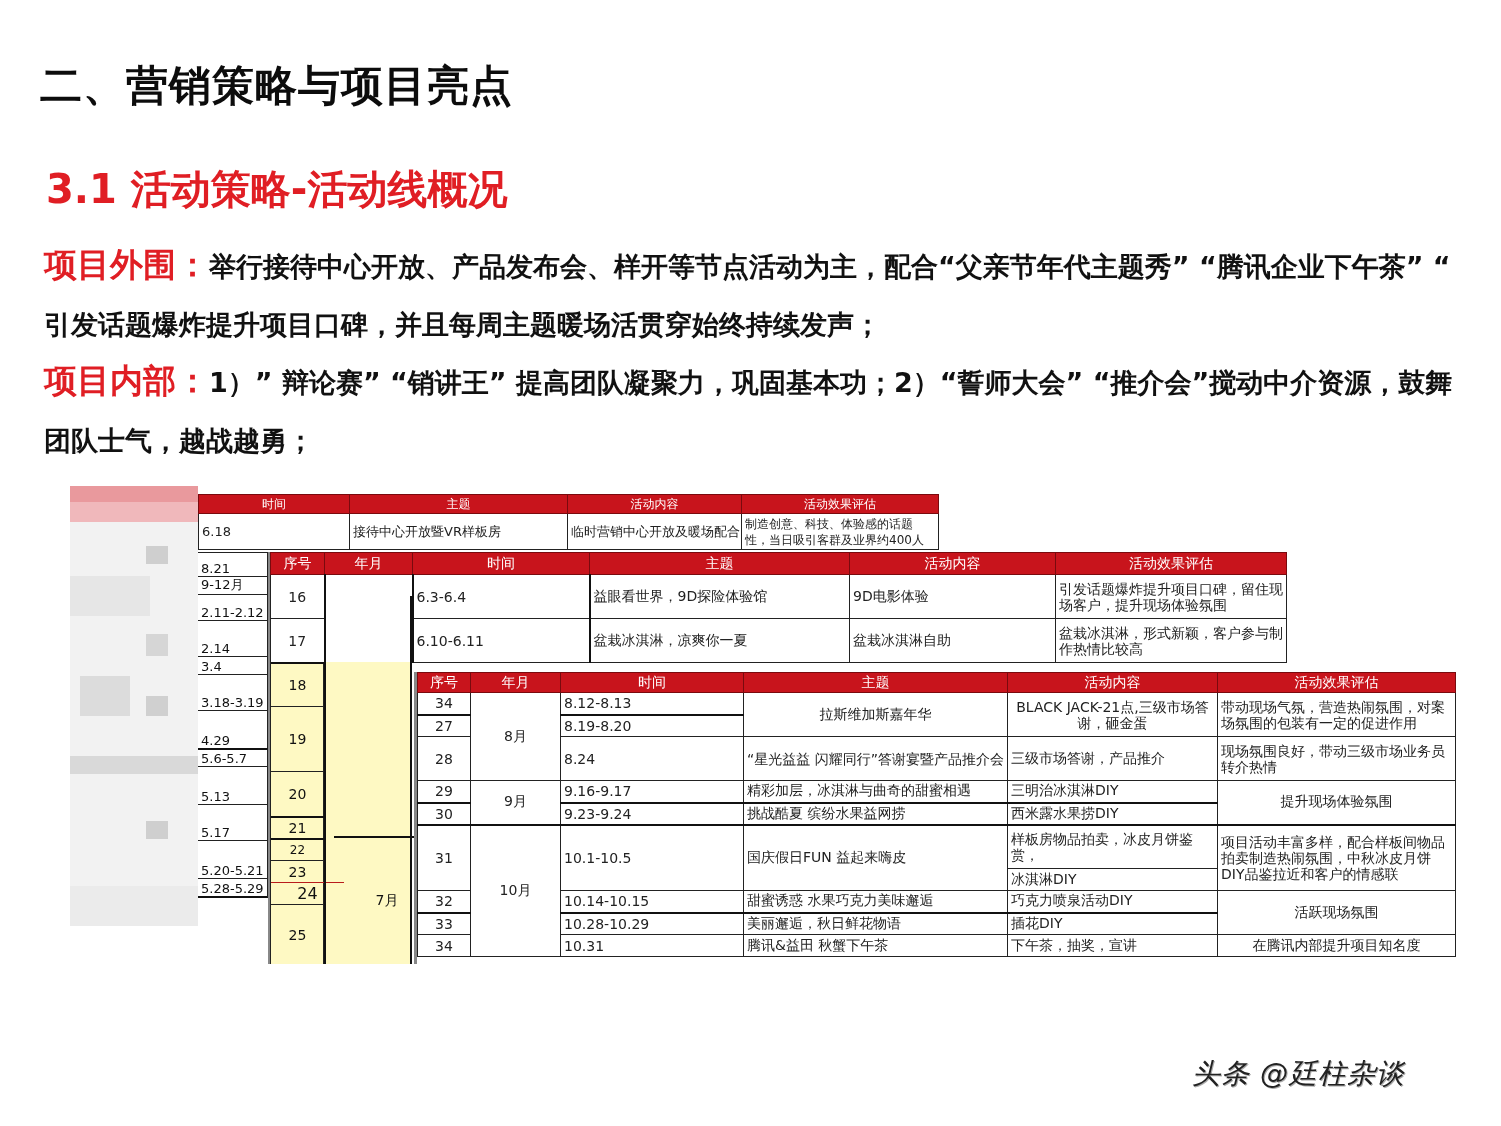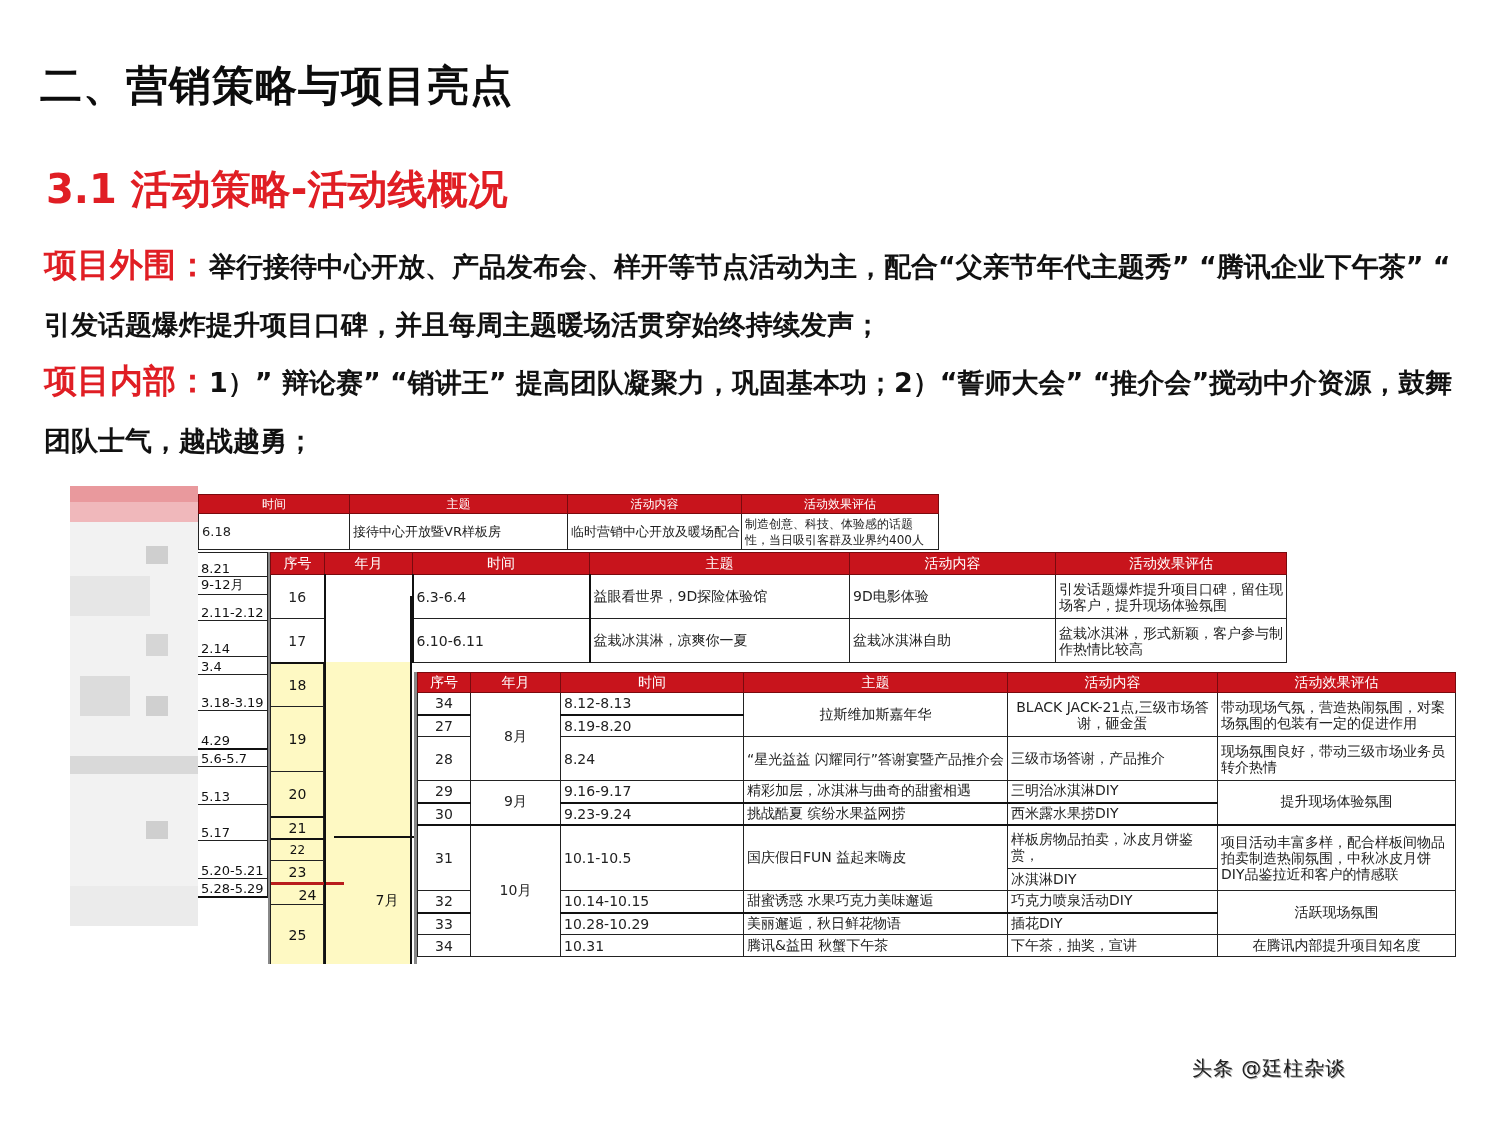--- a/index.html
+++ b/index.html
@@ -24,21 +24,21 @@
   .tbl1 td { height: 36px; }
   .tbl2 th { height: 22px; font-size: 14px; }
   .tbl2 td { font-size: 14px; }
   .tbl3 th { height: 20px; font-size: 14px; }
   .tbl3 td { font-size: 14px; height: 22px; }
 
   .blur-strip { left: 70px; top: 486px; width: 128px; height: 440px; }
   .blur-cell { position: absolute; }
   .left-dates { left: 198px; top: 552px; width: 70px; }
   .left-dates div { border-top: 1px solid #222; border-right: 1px solid #222; font-size: 13px; padding-left: 3px; display: flex; align-items: flex-end; }
-  .watermark { left: 1192px; top: 1055px; font-size: 20px; color: #222; letter-spacing: 1px; text-shadow: 1px 1px 0 #aaa; white-space: nowrap; }
+  .watermark { left: 1192px; top: 1055px; font-size: 28px; color: #222; letter-spacing: 1px; text-shadow: 1px 1px 0 #aaa; white-space: nowrap; font-style: italic; }
   .shadow-line { background: #888; }
 </style>
 </head>
 <body>
 
 <div class="abs h1">二、营销策略与项目亮点</div>
 <div class="abs h2">3.1 活动策略-活动线概况</div>
 
 <div class="abs para p1">
   <span class="lbl">项目外围：</span><span>举行接待中心开放、产品发布会、样开等节点活动为主，配合“父亲节年代主题秀” “腾讯企业下午茶” “ 引发话题爆炸提升项目口碑，并且每周主题暖场活贯穿始终持续发声；</span>
@@ -137,21 +137,21 @@
   </table>
 
 <div class="abs" style="left:270px;top:662px;width:142px;height:302px;background:#fef9c3;text-decoration:underline;">
   <div class="abs" style="left:0;top:0;width:54px;height:302px;border-right:1px solid #222;border-left:1px solid #222;">
     <div class="abs" style="left:0;top:0;width:53px;height:44px;border-top:2px solid #111;display:flex;align-items:center;justify-content:center;font-size:14px">18</div>
     <div class="abs" style="left:0;top:44px;width:53px;height:65px;border-top:1px solid #222;display:flex;align-items:center;justify-content:center;font-size:14px">19</div>
     <div class="abs" style="left:0;top:109px;width:53px;height:45px;border-top:1px solid #222;display:flex;align-items:center;justify-content:center;font-size:14px">20</div>
     <div class="abs" style="left:0;top:154px;width:53px;height:22px;border-top:2px solid #111;display:flex;align-items:center;justify-content:center;font-size:14px">21</div>
     <div class="abs" style="left:0;top:176px;width:53px;height:22px;border-top:2px solid #111;display:flex;align-items:center;justify-content:center;font-size:12px">22</div>
     <div class="abs" style="left:0;top:198px;width:53px;height:22px;border-top:1px solid #222;display:flex;align-items:center;justify-content:center;font-size:14px">23</div>
-    <div class="abs" style="left:0;top:220px;width:73px;height:22px;border-top:3px solid #b91c1c;display:flex;align-items:center;justify-content:center;font-size:14px">24</div>
+    <div class="abs" style="left:0;top:220px;width:73px;height:22px;border-top:1px solid #b91c1c;display:flex;align-items:center;justify-content:center;font-size:16px">24</div>
     <div class="abs" style="left:0;top:242px;width:53px;height:60px;border-top:1px solid #222;display:flex;align-items:center;justify-content:center;font-size:14px">25</div>
   </div>
   <div class="abs" style="left:54px;top:-66px;width:88px;height:368px;border-left:2px solid #111;border-right:2px solid #111;">
     <div class="abs" style="left:8px;top:240px;width:106px;height:128px;border-top:2px solid #111;display:flex;align-items:center;justify-content:center;font-size:14px">7月</div>
   </div>
 </div>
 <div class="abs" style="left:412px;top:836px;width:6px;height:2px;background:#111"></div>
 
 <div class="abs shadow-line" style="left:414px;top:672px;width:3px;height:292px;"></div>
 <table class="abs tbl3" style="left:417px;top:672px;width:1038px;">

